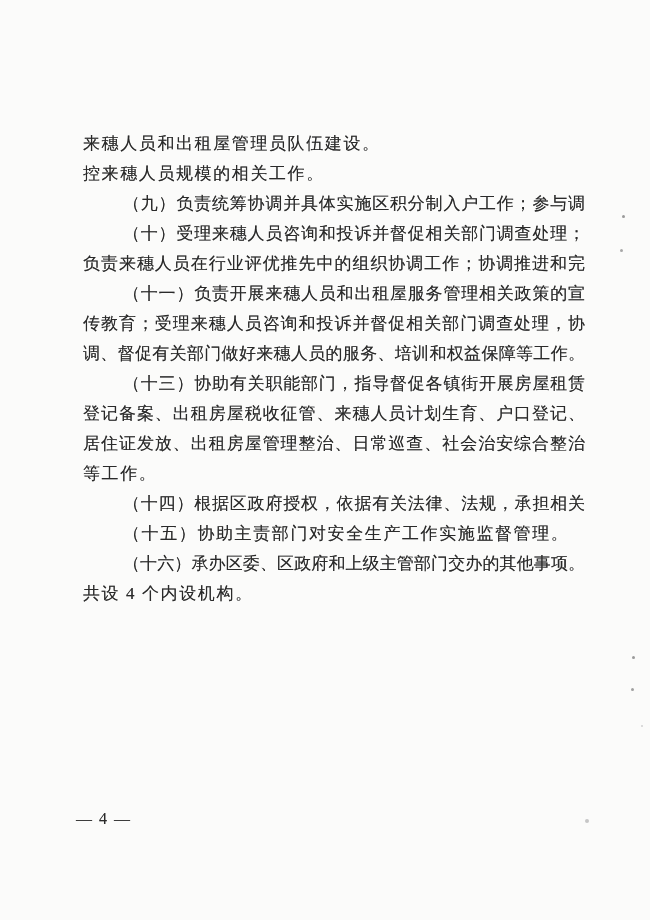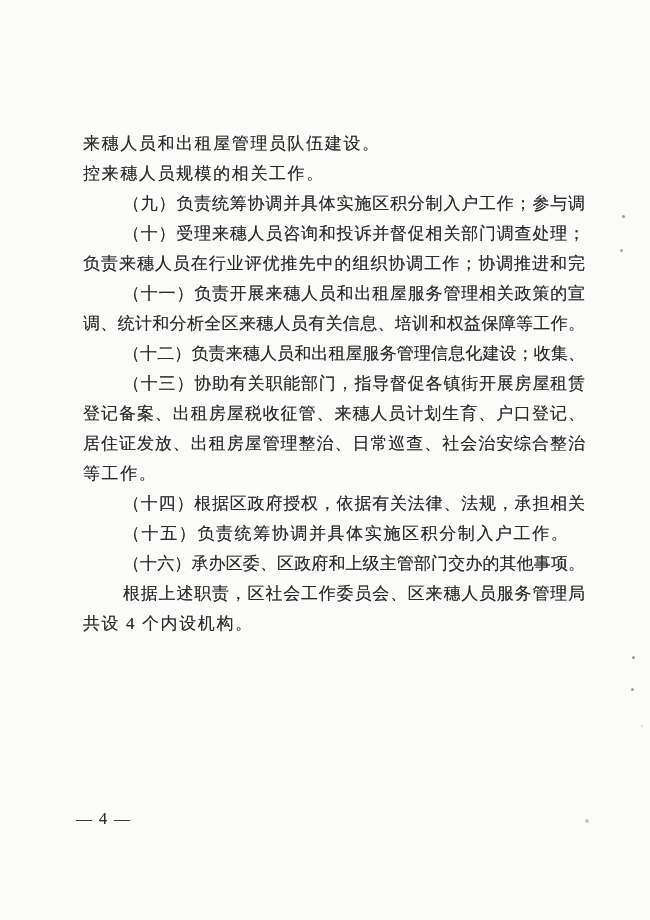--- a/index.html
+++ b/index.html
@@ -95,49 +95,48 @@
       <span class="line indent fill">（九）负责统筹协调并具体实施区积分制入户工作；参与调</span>
     </p>
 
     <p class="para">
       <span class="line indent fill">（十）受理来穗人员咨询和投诉并督促相关部门调查处理；</span>
       <span class="line fill">负责来穗人员在行业评优推先中的组织协调工作；协调推进和完</span>
     </p>
 
     <p class="para">
       <span class="line indent fill">（十一）负责开展来穗人员和出租屋服务管理相关政策的宣</span>
-      <span class="line fill">调、统计和分析全区来穗人员有关信息、培训和权益保障等工作。</span>
+      <span class="line fill">传教育；受理来穗人员咨询和投诉并督促相关部门调查处理，协</span>
+      <span class="line fill">调、督促有关部门做好来穗人员的服务、培训和权益保障等工作。</span>
     </p>
 
     <p class="para">
-      <span class="line indent fill">（十二）负责来穗人员和出租屋服务管理信息化建设；收集、</span>
     </p>
 
     <p class="para">
       <span class="line indent fill">（十三）协助有关职能部门，指导督促各镇街开展房屋租赁</span>
       <span class="line fill">登记备案、出租房屋税收征管、来穗人员计划生育、户口登记、</span>
       <span class="line fill">居住证发放、出租房屋管理整治、日常巡查、社会治安综合整治</span>
       <span class="line">等工作。</span>
     </p>
 
     <p class="para">
       <span class="line indent fill">（十四）根据区政府授权，依据有关法律、法规，承担相关</span>
     </p>
 
     <p class="para">
-      <span class="line indent">（十五）负责统筹协调并具体实施区积分制入户工作。</span>
+      <span class="line indent">（十五）协助主责部门对安全生产工作实施监督管理。</span>
     </p>
 
     <p class="para">
       <span class="line indent fill">（十六）承办区委、区政府和上级主管部门交办的其他事项。</span>
     </p>
 
 
     <p class="para">
-      <span class="line indent fill">根据上述职责，区社会工作委员会、区来穗人员服务管理局</span>
       <span class="line">共设 4 个内设机构。</span>
     </p>
 
   </div>
 
   <div class="page-number">— 4 —</div>
 
   <span class="speck s1"></span>
   <span class="speck s2"></span>
   <span class="speck s3"></span>

